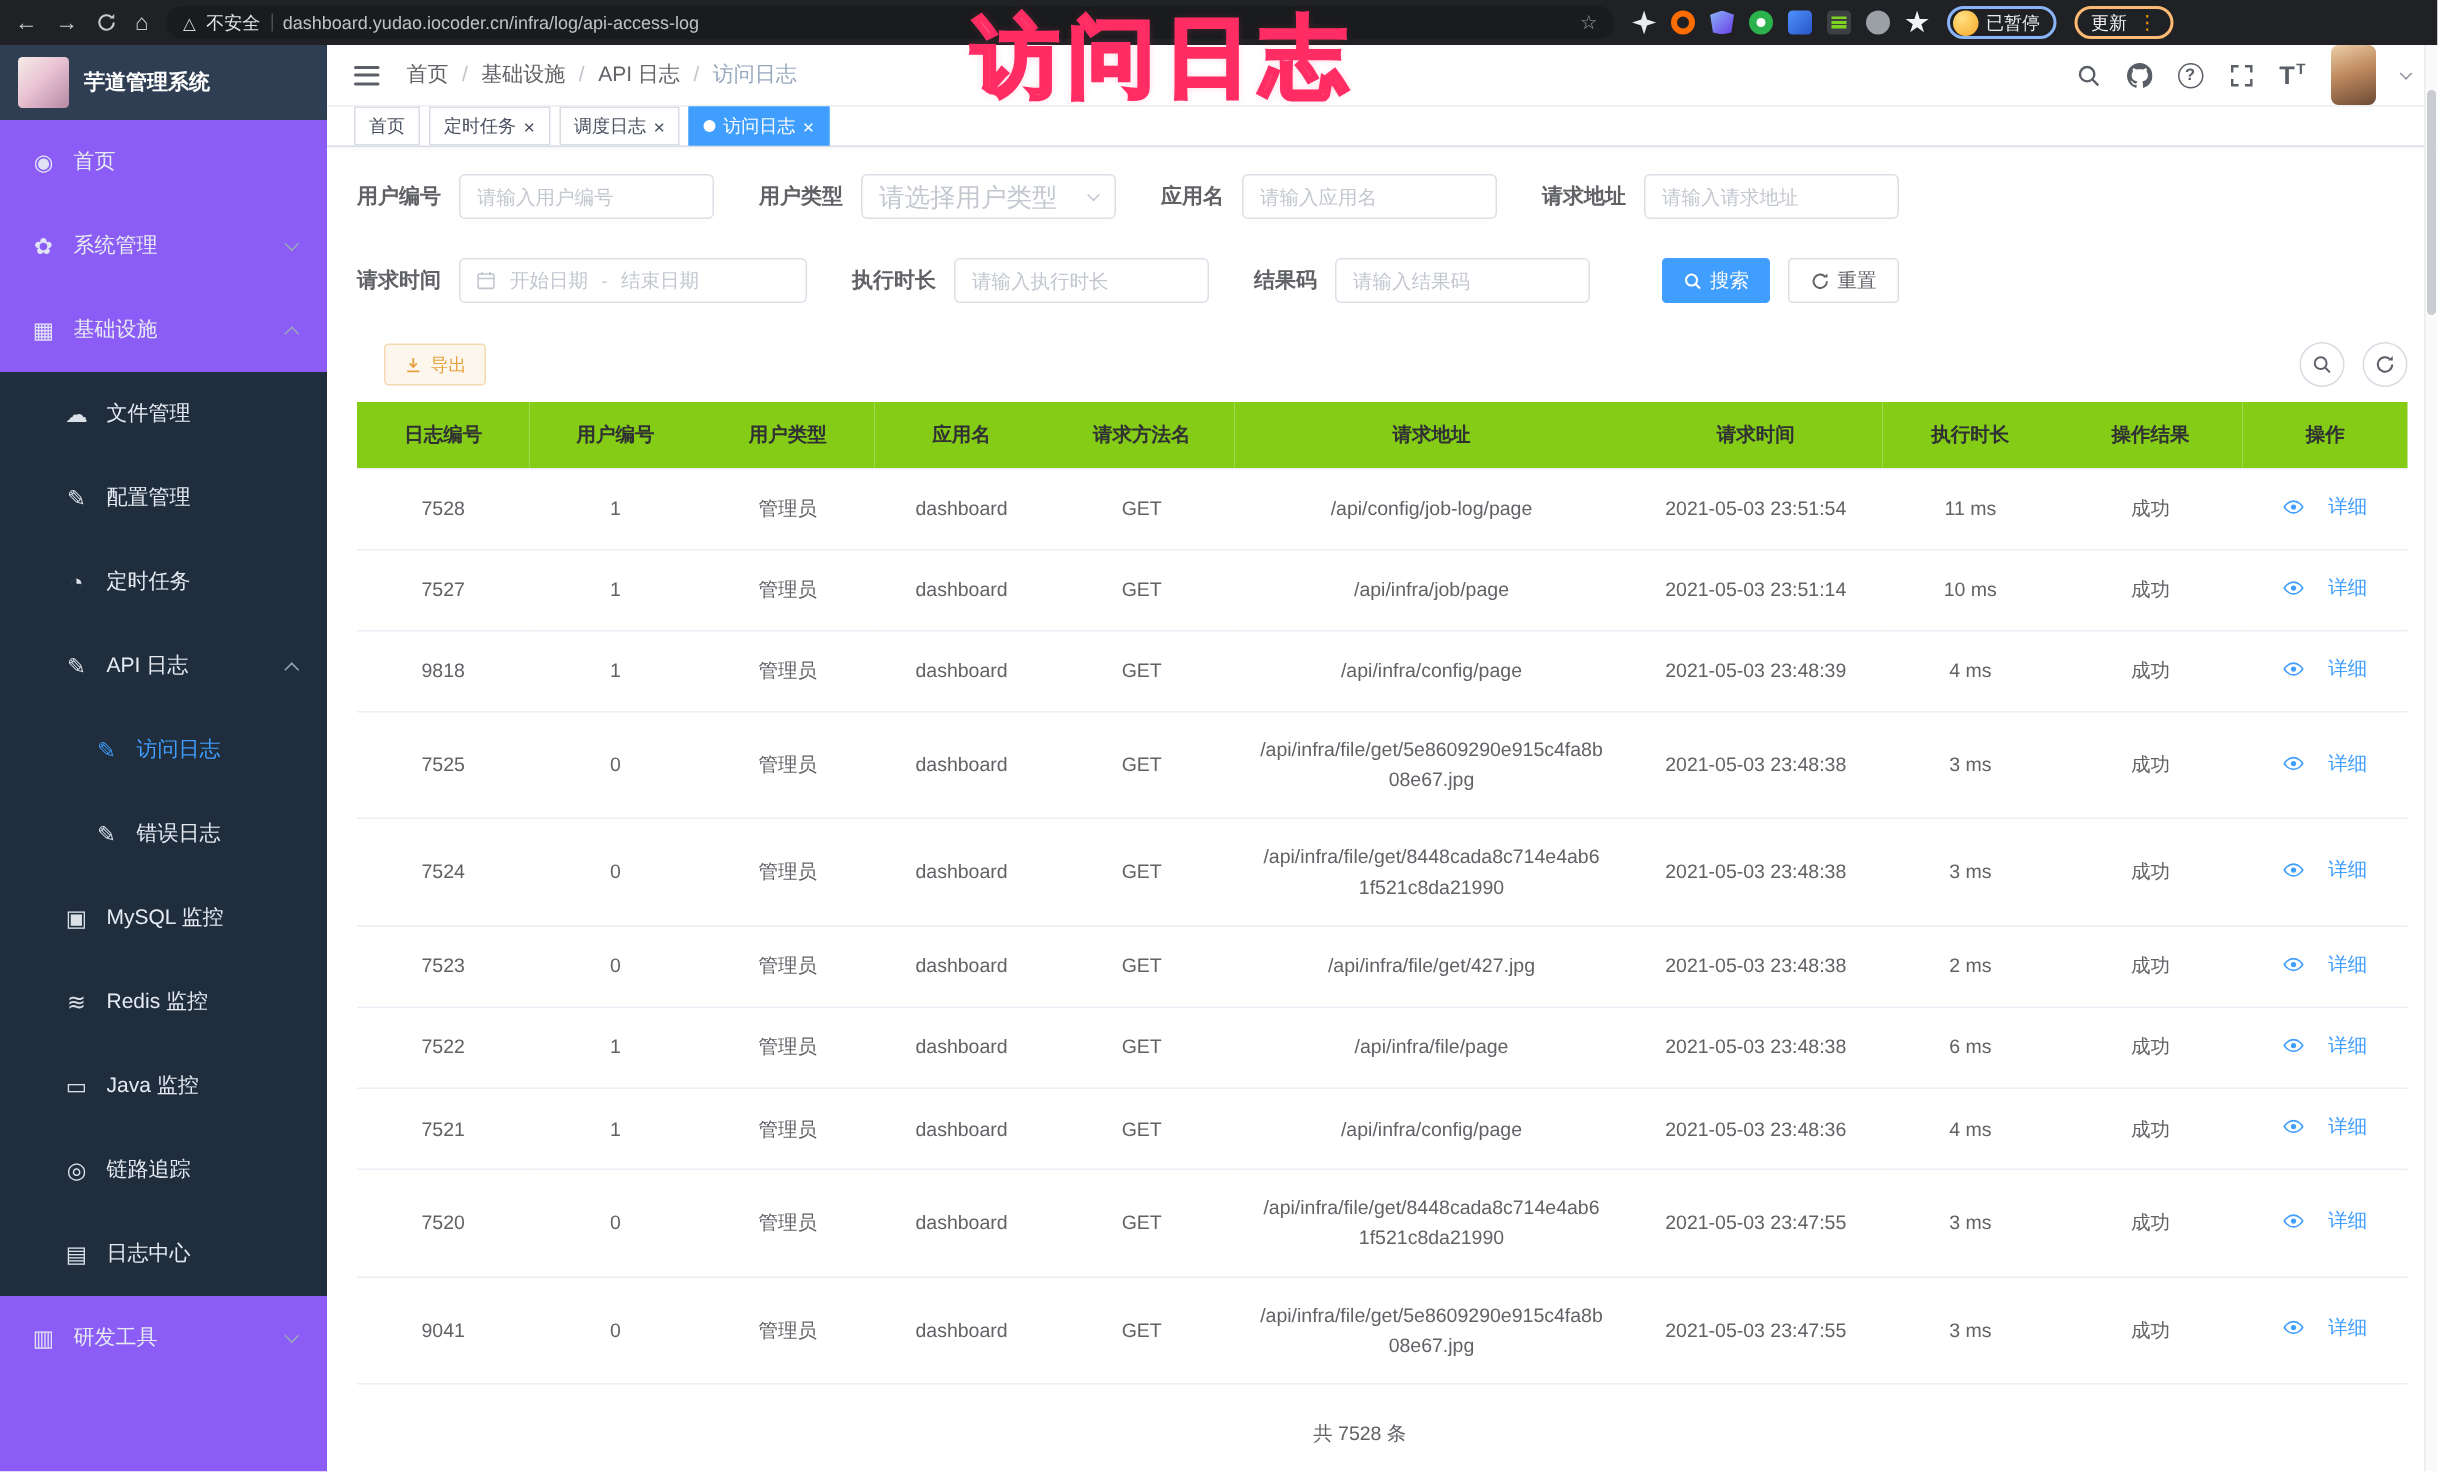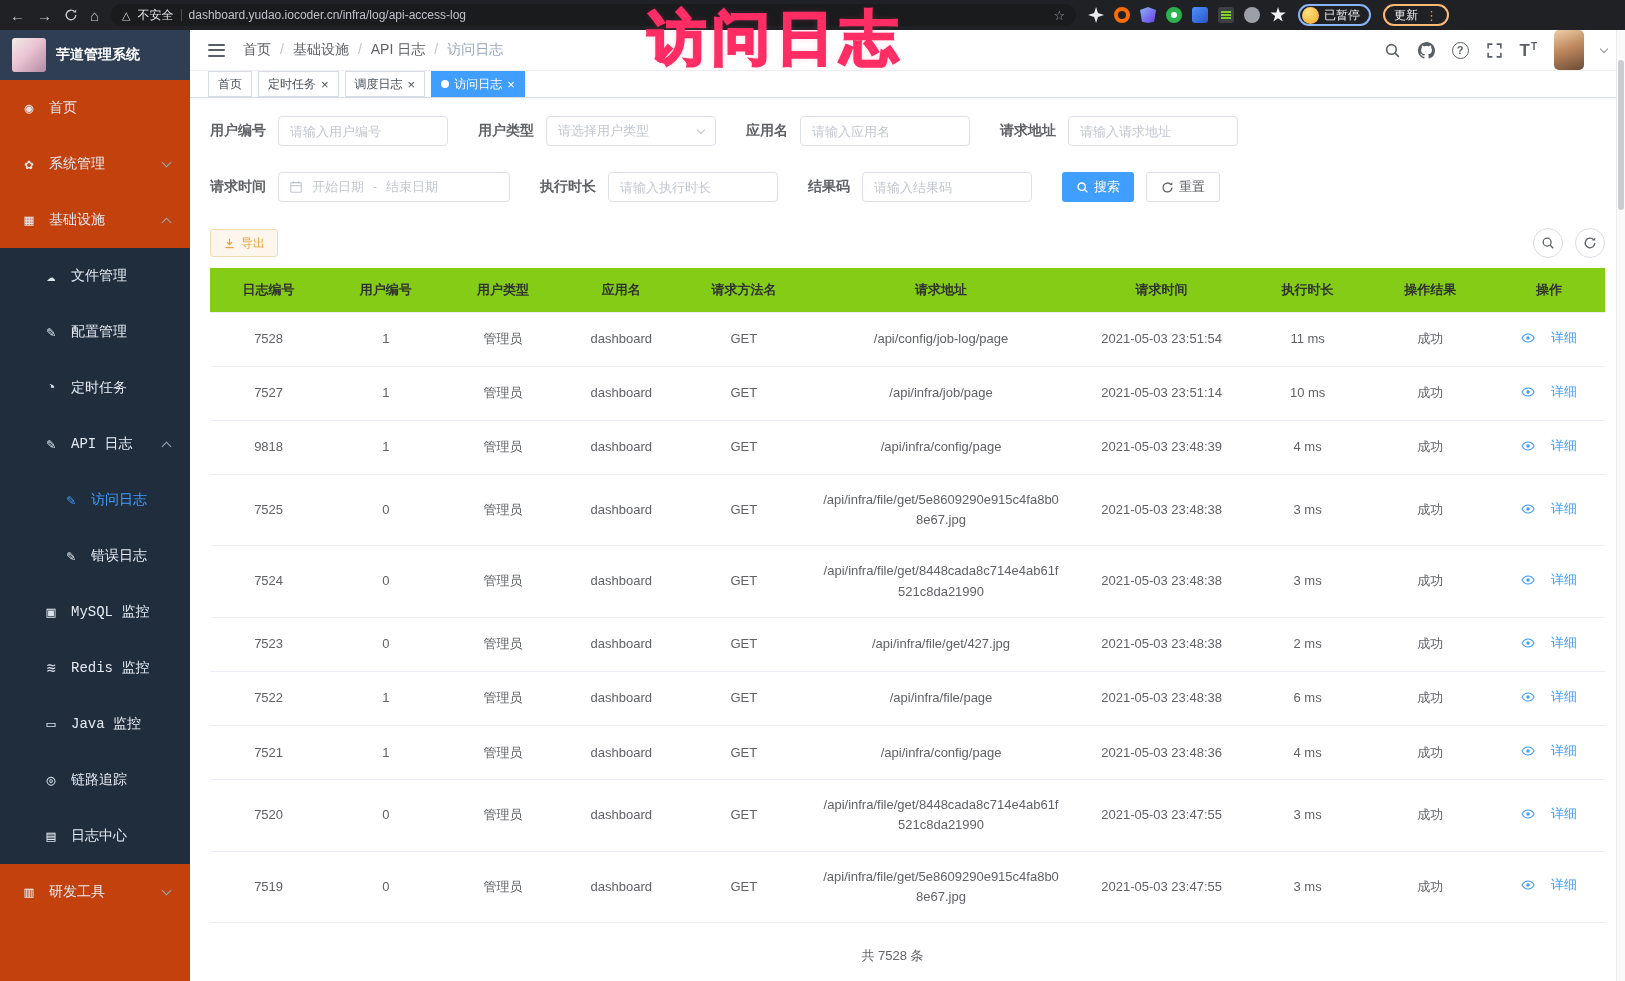--- a/index.html
+++ b/index.html
@@ -33,21 +33,21 @@
     background:linear-gradient(#7ed321 2px,transparent 2px,transparent 3px,#7ed321 3px,#7ed321 5px,transparent 5px,transparent 6px,#7ed321 6px); }
   .ext-person { border-radius:50%; background:#9aa0a6; }
   .ext-paw { background:#f1f3f4; clip-path:polygon(50% 0,61% 35%,98% 35%,68% 57%,79% 91%,50% 70%,21% 91%,32% 57%,2% 35%,39% 35%); }
   .pause-pill { height:22px; border:2px solid #8ab4f8; border-radius:12px; display:flex; align-items:center; gap:5px; padding:0 9px 0 2px; color:#e8eaed; font-size:12px; cursor:pointer; white-space:nowrap; }
   .emoji-face { width:17px; height:17px; border-radius:50%; background:radial-gradient(circle at 35% 30%,#ffe082,#f9a825); }
   .update-pill { height:22px; border:2px solid #fdba74; border-radius:12px; color:#f1f3f4; font-size:12px; display:flex; align-items:center; gap:7px; padding:0 9px; cursor:pointer; white-space:nowrap; }
   .dots { color:#f29900; font-size:13px; }
 
   
   .app { display:flex; height:951px; }
-  .sidebar { width:190px; flex-shrink:0; background:#c2410c; color:#dbe2ec; overflow:hidden;font-family:Liberation Mono, monospace; }
+  .sidebar { width:218px; flex-shrink:0; background:#8b5cf6; color:#dbe2ec; overflow:hidden; }
   .logo-row { height:50px; display:flex; align-items:center; gap:10px; padding-left:12px; background:#2f3e52; }
   .logo-img { width:34px; height:34px; border-radius:3px; flex-shrink:0;
     background:linear-gradient(135deg,#f4ece8 0%,#eac3d3 45%,#b58aa5 100%); }
   .app-title { color:#fff; font-size:14px; font-weight:bold; white-space:nowrap; }
   .menu-item { height:56px; display:flex; align-items:center; gap:11px; font-size:14px; color:#e6ebf3; position:relative; cursor:pointer; white-space:nowrap; }
   .menu-item.sub { background:#1f2d3d; }
   .menu-item.lv1 { padding-left:20px; }
   .menu-item.lv2 { padding-left:42px; }
   .menu-item.lv3 { padding-left:62px; }
   .menu-item.active { color:#409eff; }
@@ -85,27 +85,27 @@
   .tag-close { font-size:13px; line-height:1; }
 
   
   .content { flex:1; padding:18px 20px 0; position:relative; }
   .filter-row { display:flex; align-items:center; margin-bottom:26px; }
   .f-item { display:flex; align-items:center; margin-right:30px; }
   .f-item label { font-size:14px; font-weight:700; color:#606266; margin-right:12px; white-space:nowrap; }
   .el-input { width:170px; height:30px; border:1px solid #dcdfe6; border-radius:4px; padding:0 11px; font-size:13px; color:#606266; outline:none; font-family:inherit; }
   .el-input::placeholder { color:#c3c7cf; }
   .el-select { width:170px; height:30px; border:1px solid #dcdfe6; border-radius:4px; padding:0 11px; display:flex; align-items:center; justify-content:space-between; cursor:pointer; }
-  .sel-placeholder { font-size:13px; color:#c3c7cf; }
+  .sel-placeholder { font-size:17px; color:#c3c7cf; }
   .sel-caret { width:6px; height:6px; border-right:1.3px solid #c0c4cc; border-bottom:1.3px solid #c0c4cc; transform:rotate(45deg); margin-top:-3px; flex-shrink:0; }
   .el-date-range { width:232px; height:30px; border:1px solid #dcdfe6; border-radius:4px; padding:0 10px; display:flex; align-items:center; gap:9px; font-size:13px; color:#c3c7cf; cursor:pointer; }
   .el-date-range svg { width:14px; height:14px; color:#c0c4cc; flex-shrink:0; }
   .range-sep { font-size:12px; }
 
-  .btn { height:30px; border-radius:3px; font-size:13px; display:inline-flex; align-items:center; gap:5px; padding:0 14px; border:none; cursor:pointer; font-family:inherit; }
+  .btn { height:30px; border-radius:3px; font-size:13px; display:inline-flex; align-items:center; gap:5px; padding:0 14px; border:none; cursor:pointer; font-family:inherit;margin-left:18px; }
   .btn svg { width:13px; height:13px; }
   .btn.primary { background:#409eff; color:#fff; }
   .btn.plain { background:#fff; border:1px solid #dcdfe6; color:#606266; margin-left:12px; }
   .btn.export { background:#fdf6ec; border:1px solid #f5dab1; color:#e6a23c; height:28px; font-size:12px; padding:0 12px; }
 
   .toolbar-row { display:flex; justify-content:space-between; align-items:center; margin-bottom:10px; }
   .right-tools { display:flex; align-items:center; }
   .circle-btn { width:30px; height:30px; border-radius:50%; border:1px solid #d9dce2; background:#fff; color:#5a5e66; display:inline-flex; align-items:center; justify-content:center; margin-left:12px; cursor:pointer; }
   .circle-btn svg { width:14px; height:14px; }
 
@@ -660,21 +660,21 @@
                   <svg viewBox="0 0 16 16">
                     <path d="M1 8s2.5-4.5 7-4.5S15 8 15 8s-2.5 4.5-7 4.5S1 8 1 8z" fill="none" stroke="currentColor" stroke-width="1.2"></path>
                     <circle cx="8" cy="8" r="2" fill="currentColor"></circle>
                   </svg>
                   <span>详细</span>
                 </span>
               </td>
             </tr>
 
             <tr>
-              <td>7519</td>
+              <td>9041</td>
               <td>0</td>
               <td>管理员</td>
               <td>dashboard</td>
               <td>GET</td>
               <td class="url-cell">/api/infra/file/get/5e8609290e915c4fa8b08e67.jpg</td>
               <td class="nowrap">2021-05-03 23:47:55</td>
               <td class="nowrap">3 ms</td>
               <td>成功</td>
               <td>
                 <span class="detail-link">

